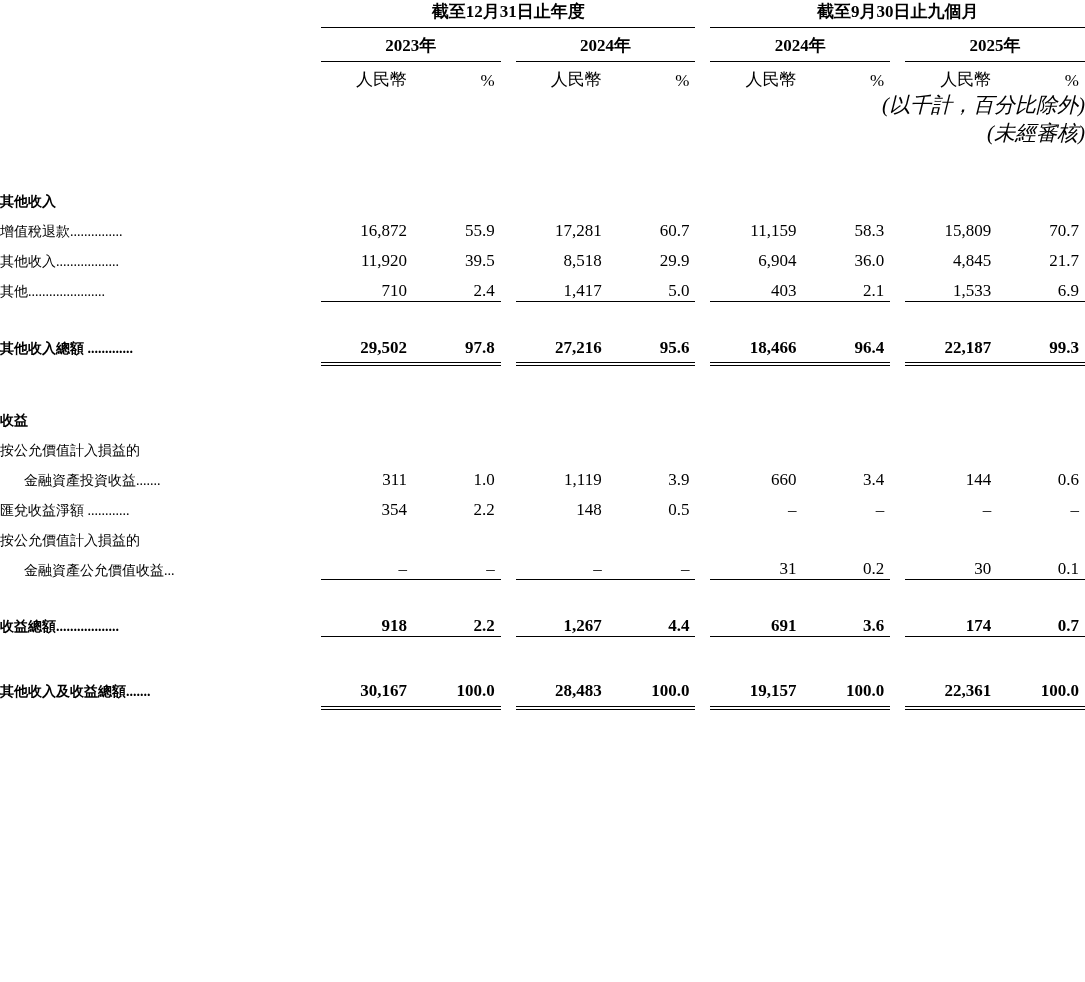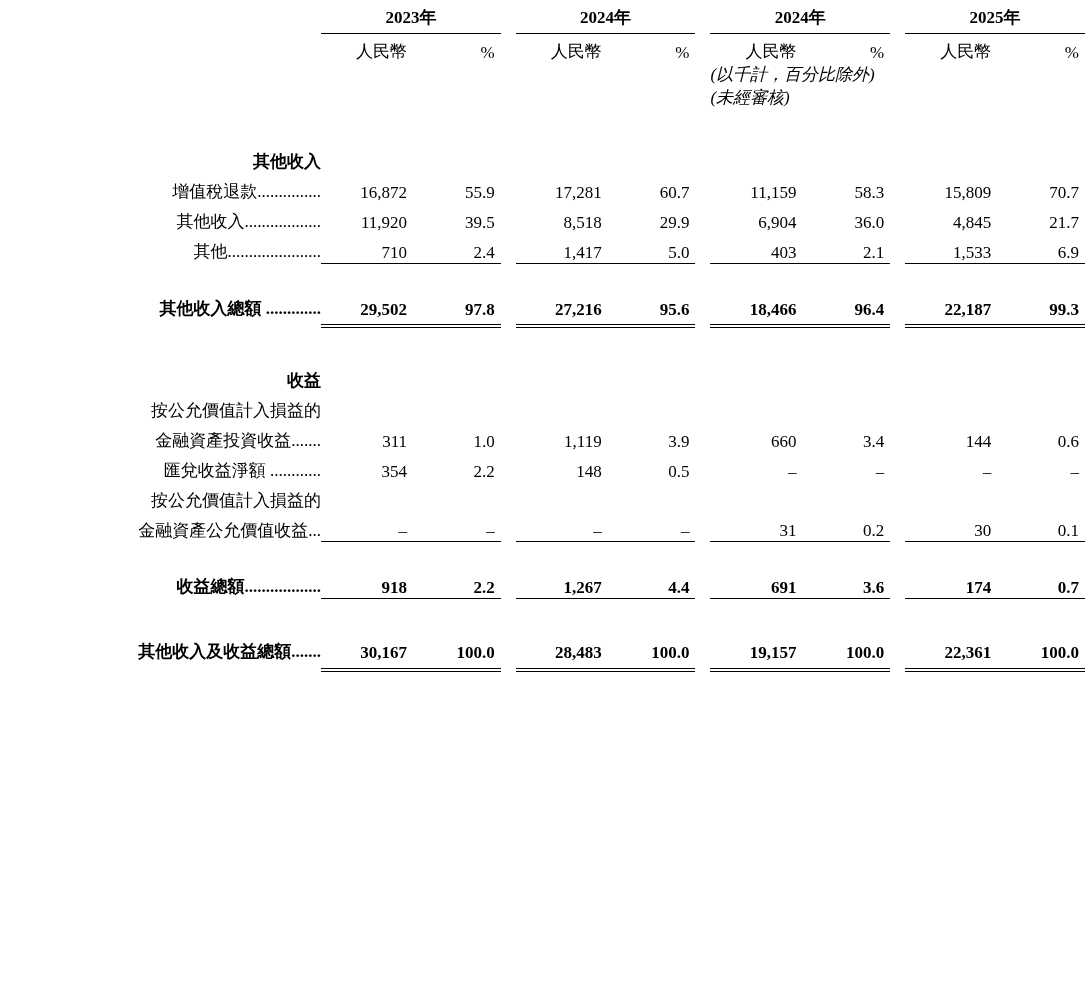--- a/index.html
+++ b/index.html
@@ -36,23 +36,23 @@
     vertical-align: bottom;
     font-weight: normal;
   }
   .num, .pct {
     text-align: right;
     padding-right: 6px;
     white-space: nowrap;
     font-size: 17px;
   }
   .lbl {
-    text-align: right;
+    text-align: left;
     white-space: nowrap;
-    font-size: 17px;
+    font-size: 14px;
   }
   .bold { font-weight: bold; }
 
   
   .grouphdr {
     text-align: center;
     font-weight: bold;
     font-size: 17px;
     padding-bottom: 4px;
   }
@@ -65,23 +65,23 @@
     padding-bottom: 4px;
     padding-top: 6px;
   }
   .unithdr {
     text-align: right;
     font-size: 17px;
     padding-top: 6px;
     padding-right: 6px;
   }
   .centernote {
-    text-align: left;
+    text-align: right;
     font-style: italic;
-    font-size: 17px;
+    font-size: 21px;
   }
   .rowh { height: 30px; }
   .spacer-lg { height: 34px; }
 
   .single-top { border-top: 1.2px solid #000; }
   .dblline {
     height: 0;
     border-top: 1.2px solid #000;
     border-bottom: 1.2px solid #000;
     margin-top: 3px;
@@ -103,20 +103,26 @@
         <col class="pct">
     <col class="gap">
     <col class="num">
         <col class="pct">
     <col class="gap">
     <col class="num">
         <col class="pct">
   </colgroup>
 
   <tbody>
+        <tr>
+    <td></td>
+    <td class="grouphdr rule-bottom" colspan="5">截至12月31日止年度</td>
+    <td></td>
+    <td class="grouphdr rule-bottom" colspan="5">截至9月30日止九個月</td>
+  </tr>
 
   <tr>
     <td></td>
     <td class="yearhdr rule-bottom" colspan="2">2023年</td>
     <td></td>
     <td class="yearhdr rule-bottom" colspan="2">2024年</td>
     <td></td>
     <td class="yearhdr rule-bottom" colspan="2">2024年</td>
     <td></td>
     <td class="yearhdr rule-bottom" colspan="2">2025年</td>

